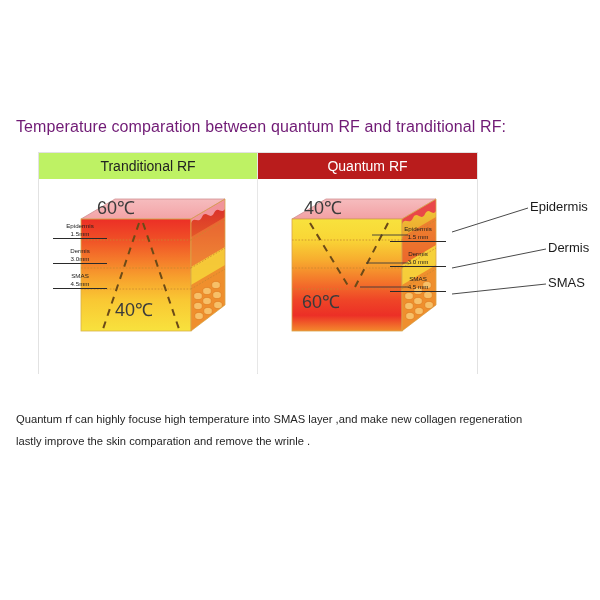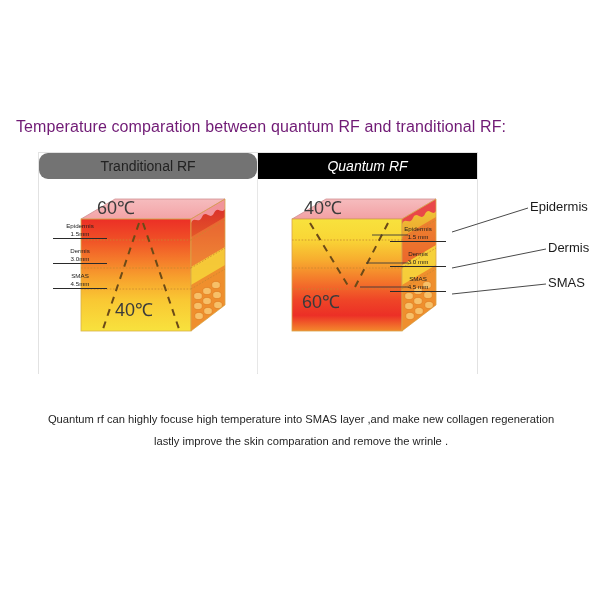--- a/index.html
+++ b/index.html
@@ -48,28 +48,26 @@
   .panel-col.left  { border-right: 1px solid #e7e7e7; }
 
   .col-header {
     height: 26px;
     line-height: 26px;
     text-align: center;
     font-size: 14px;
     box-sizing: border-box;
   }
   .col-header.trad {
-    background: #737373;
+    background: #bef264;
     color: #222222;
-    border-radius: 9px;
   }
   .col-header.quantum {
-    background: #000000;
+    background: #b91c1c;
     color: #ffffff;
-    font-style: italic;
   }
 
   .col-body {
     position: relative;
     height: 196px;
     background: #ffffff;
   }
 
   
   .cube {
@@ -126,21 +124,21 @@
   
   .description {
     position: absolute;
     left: 16px;
     top: 408px;
     width: 570px;
     font-size: 11.2px;
     line-height: 22px;
     color: #242424;
   }
-  .description .line { display: block; white-space: nowrap; text-align: center; }
+  .description .line { display: block; white-space: nowrap; }
 </style>
 </head>
 <body>
 
 <div class="page-title">Temperature comparation between quantum RF and tranditional RF:</div>
 
 <div class="panel">
 
   <div class="panel-col left">
     <div class="col-header trad">Tranditional RF</div>

